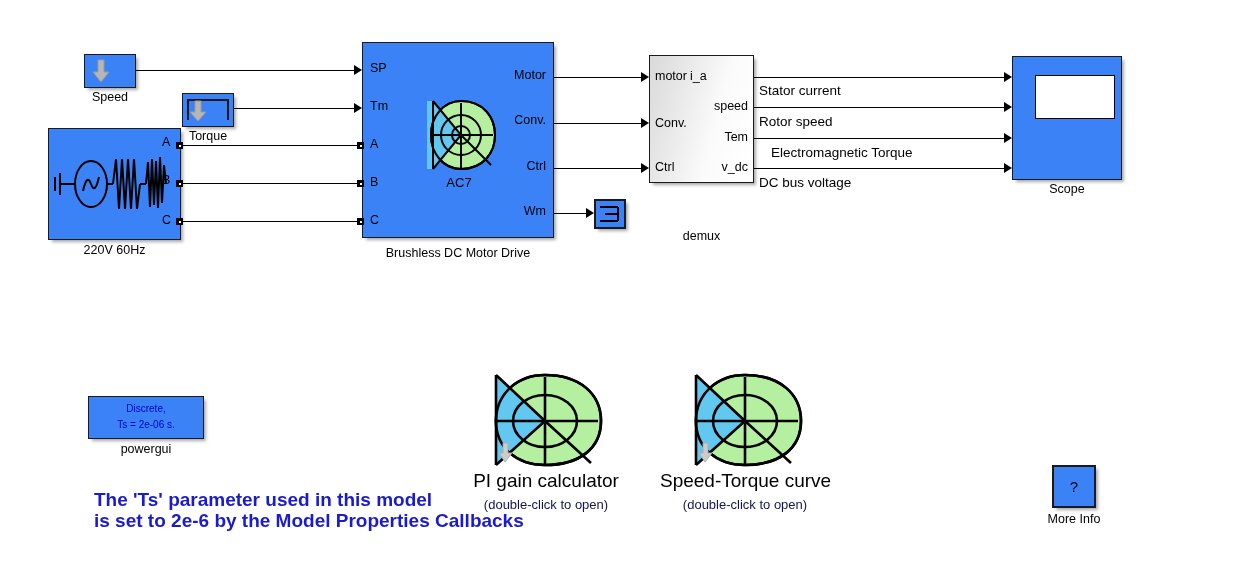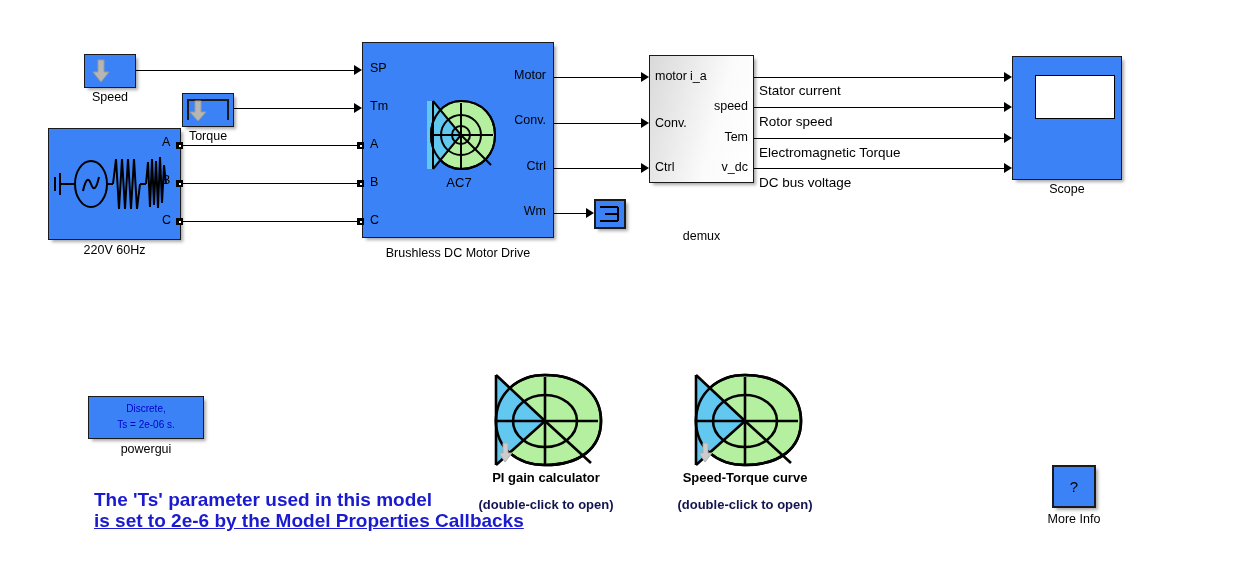--- a/index.html
+++ b/index.html
@@ -98,31 +98,30 @@
     margin-left: 44px;
   }
   
   .icon-blk {
     position: absolute;
   }
   .icon-cap {
     position: absolute;
     text-align: center;
     white-space: nowrap;
-    font-size: 13px;
+    font-size: 19px;
     color: #000000;
-    font-weight: bold;
+    font-weight: normal;
   }
   .icon-sub {
     position: absolute;
     text-align: center;
     white-space: nowrap;
     font-size: 13px;
     color: #13134f;
-    font-weight: bold;
   }
   
   .demux-fill {
     background: linear-gradient(105deg,#d9d9d9 0%,#e9e9e9 30%,#fbfbfb 62%,#ffffff 100%);
   }
   .qmark {
     position: absolute;
     left: 0; right: 0;
     text-align: center;
     font-size: 15px;
@@ -275,31 +274,31 @@
   <div class="arrow" style="left:1004px; top:72px;"></div>
   <div class="wire-h" style="left:754px; top:107px; width:250px;"></div>
   <div class="arrow" style="left:1004px; top:102px;"></div>
   <div class="wire-h" style="left:754px; top:138px; width:250px;"></div>
   <div class="arrow" style="left:1004px; top:133px;"></div>
   <div class="wire-h" style="left:754px; top:168px; width:250px;"></div>
   <div class="arrow" style="left:1004px; top:163px;"></div>
 
   <div class="sig-lbl" style="left:759px; top:83px;">Stator current</div>
   <div class="sig-lbl" style="left:759px; top:114px;">Rotor speed</div>
-  <div class="sig-lbl" style="left:759px; top:145px;">Electromagnetic Torque</div>
+  <div class="sig-lbl" style="left:759px; top:145px;padding-left:12px;">Electromagnetic Torque</div>
   <div class="sig-lbl" style="left:759px; top:175px;">DC bus voltage</div>
 
   <div class="blk" style="left:88px; top:396px; width:116px; height:43px; border-width:1.5px;">
     <div class="pg-txt" style="top:4px;">Discrete,</div>
     <div class="pg-txt" style="top:20px;">Ts = 2e-06 s.</div>
   </div>
   <div class="blk-label" style="left:88px; top:442px; width:116px;">powergui</div>
 
   <div class="annot" style="left:50px; top:490px;">The 'Ts' parameter used in this model</div>
-  <div class="annot" style="left:50px; top:511px;text-decoration:underline;">is set to 2e-6  by the Model Properties Callbacks</div>
+  <div class="annot" style="left:50px; top:511px;">is set to 2e-6  by the Model Properties Callbacks</div>
 
   <div class="icon-blk" style="left:483px; top:371px; width:125px; height:98px;">
     <svg width="125" height="98" viewBox="0 0 125 98">
 
       <path d="M62 4 C97 4 118 23 118 50 C118 77 97 94 62 94 C34 94 13 77 13 50 C13 23 34 4 62 4 Z" fill="#b4f0a0" stroke="#000000" stroke-width="2.6"></path>
 
       <path d="M62 50 L13 4 L13 94 Z" fill="#62c8f0" stroke="none"></path>
 
       <path d="M62 4 C97 4 118 23 118 50 C118 77 97 94 62 94 C34 94 13 77 13 50 C13 23 34 4 62 4 Z" fill="none" stroke="#000000" stroke-width="2.6"></path>
 

